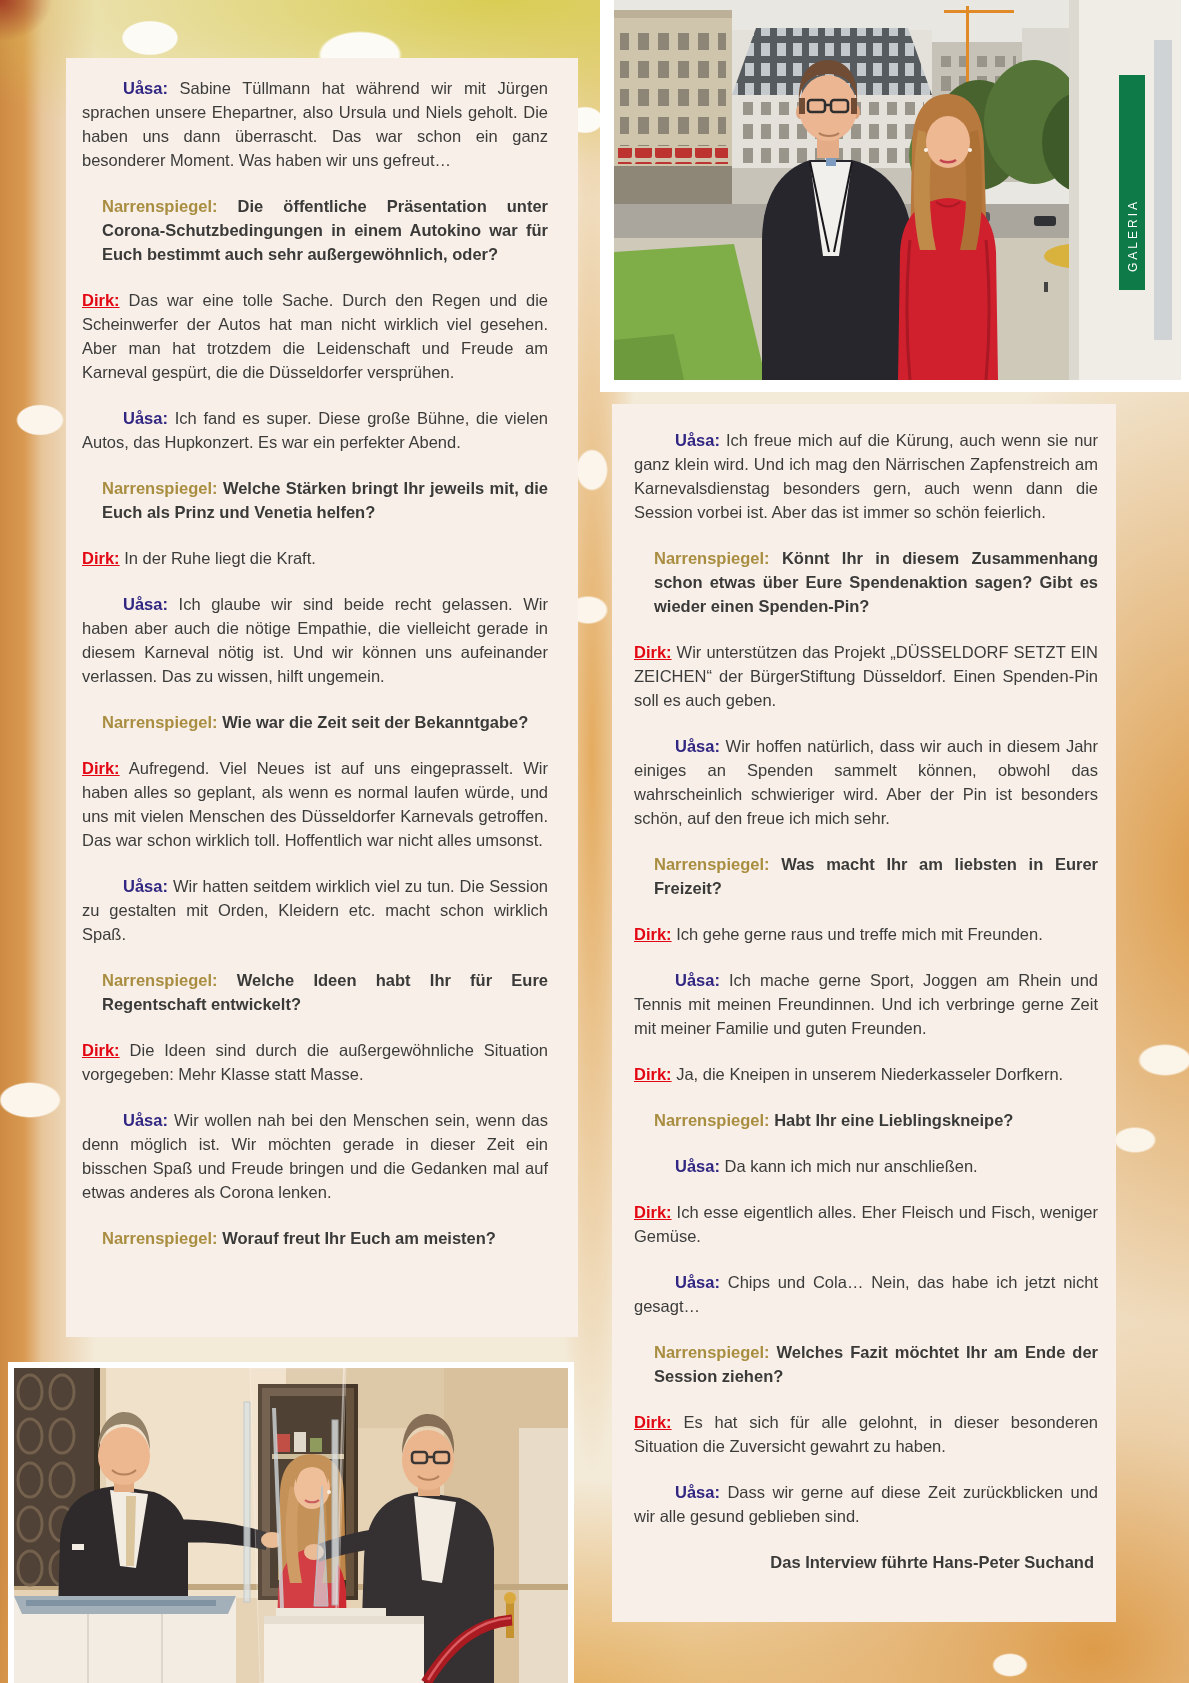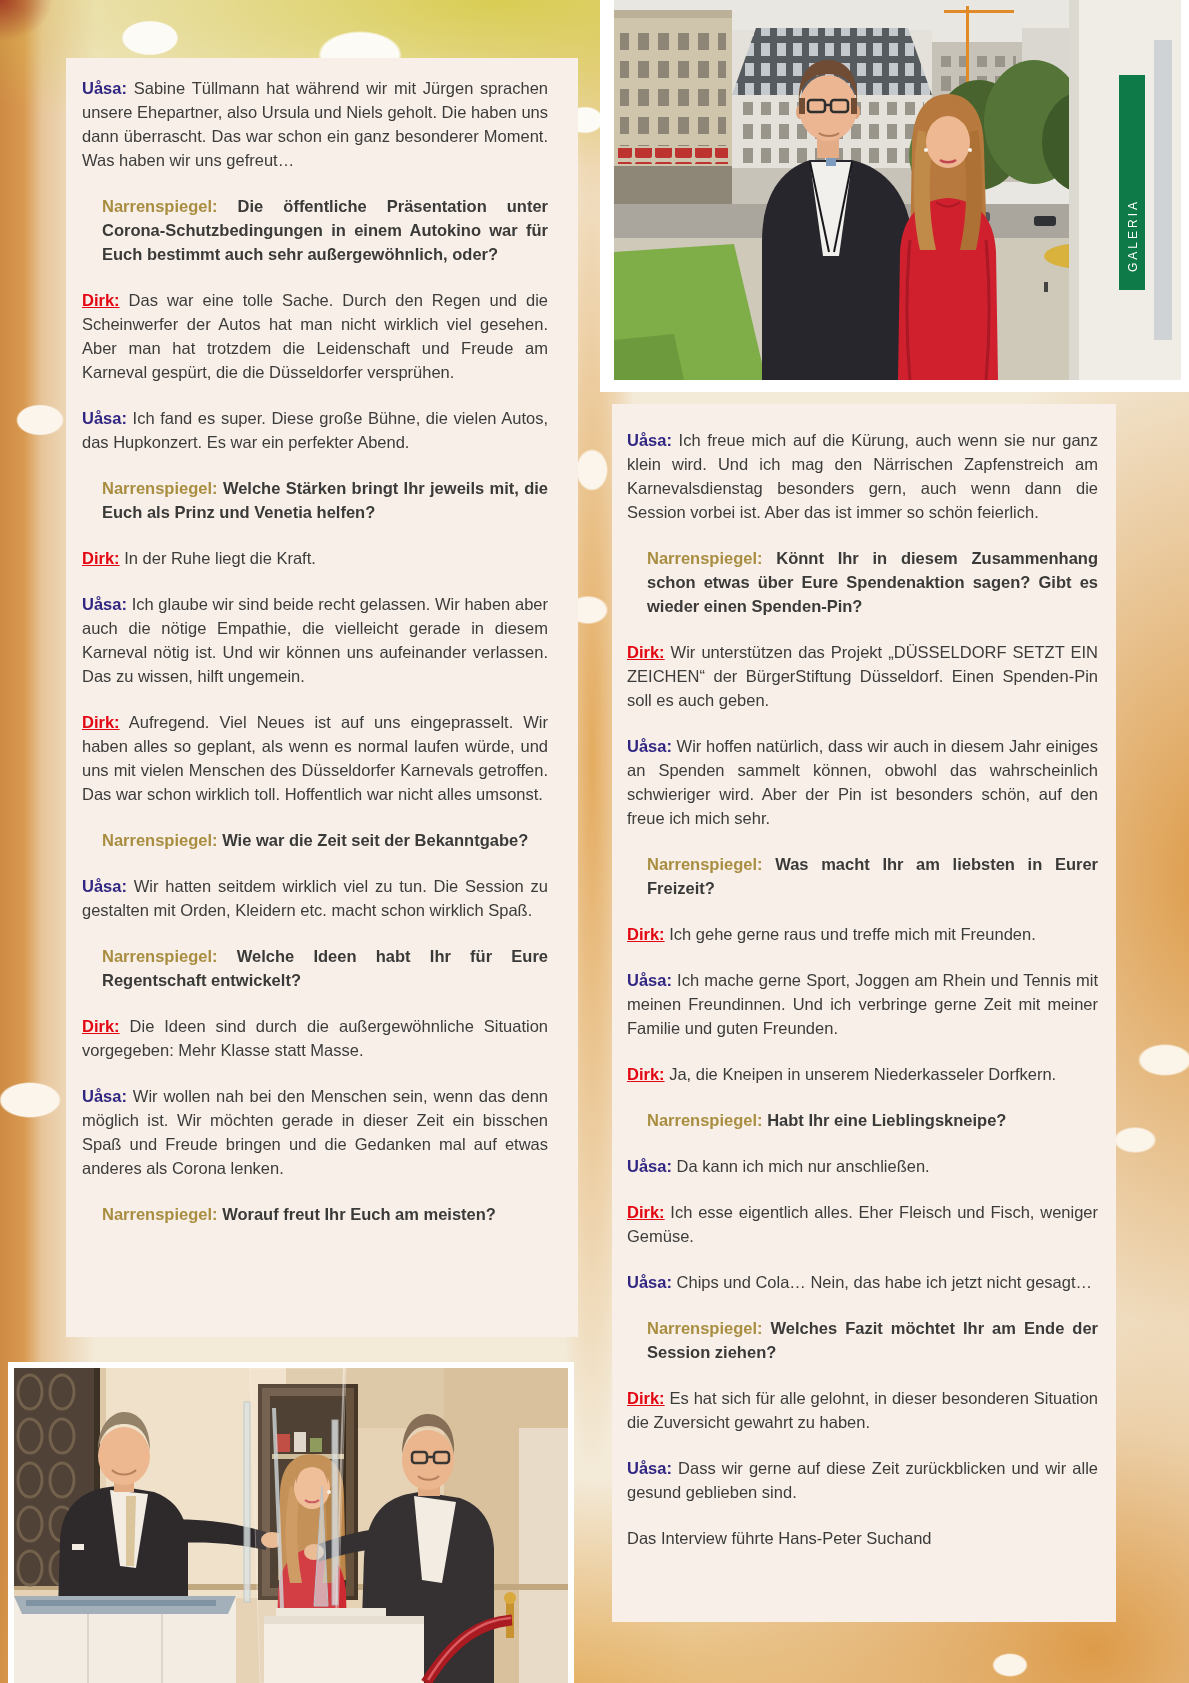--- a/index.html
+++ b/index.html
@@ -29,32 +29,32 @@
       radial-gradient(60px 34px at 1150px 90px, #fbf4e8 55%, rgba(251,244,232,0) 62%),
       radial-gradient(44px 26px at 1165px 1060px, #fbf4e8 55%, rgba(251,244,232,0) 62%),
       radial-gradient(36px 22px at 1135px 1140px, #fbf4e8 52%, rgba(251,244,232,0) 60%),
       radial-gradient(30px 20px at 1010px 1665px, #fbf4e8 52%, rgba(251,244,232,0) 60%);
   }
   .panel{
     position:absolute;background:var(--panel_bg);
     color:var(--body_text);
   }
   .panel-left{left:66px;top:58px;width:512px;height:1279px;padding:18px 30px 0 16px;box-sizing:border-box;}
-  .panel-right{left:612px;top:404px;width:504px;height:1218px;padding:24px 18px 0 15px;box-sizing:border-box;}
+  .panel-right{left:612px;top:404px;width:504px;height:1218px;padding:24px 18px 0 22px;box-sizing:border-box;}
   .para{
     font-size:16.5px;line-height:24px;margin:0 0 22px;text-align:justify;
     color:var(--body_text);
   }
   .para .speaker{font-weight:bold;}
-  .para.uasa .speaker{color:var(--uasa);}
+  .para.uasa .speaker{color:var(--uasa);margin-left:41px;}
   .para.dirk .speaker{color:var(--dirk);text-decoration:underline;}
   .para.narrenspiegel{font-weight:bold;color:#3a3a39;margin-left:20px;}
   .para.narrenspiegel .speaker{color:var(--narrenspiegel);}
   .credit{
-    font-size:16.5px;line-height:24px;font-weight:normal;text-align:left;
+    font-size:16.5px;line-height:24px;font-weight:bold;text-align:right;
     color:#3a3a39;margin-top:20px;padding-right:4px;
   }
   .photo{position:absolute;background:#ffffff;box-sizing:border-box;}
   .photo-top{left:600px;top:0;width:589px;height:392px;padding:0 8px 12px 14px;}
   .photo-bottom{left:8px;top:1362px;width:566px;height:321px;padding:6px 6px 0 6px;}
   .photo svg{display:block;}
 </style>
 </head>
 <body>
 
@@ -176,22 +176,22 @@
 </div>
 
 <div class="panel panel-left">
     <p class="para uasa"><span class="speaker">Uåsa:</span> Sabine Tüllmann hat während wir mit Jürgen sprachen unsere Ehepartner, also Ursula und Niels geholt. Die haben uns dann überrascht. Das war schon ein ganz besonderer Moment. Was haben wir uns gefreut…</p>
     <p class="para narrenspiegel"><span class="speaker">Narrenspiegel:</span> Die öffentliche Präsentation unter Corona-Schutzbedingungen in einem Autokino war für Euch bestimmt auch sehr außergewöhnlich, oder?</p>
     <p class="para dirk"><span class="speaker">Dirk:</span> Das war eine tolle Sache. Durch den Regen und die Scheinwerfer der Autos hat man nicht wirklich viel gesehen. Aber man hat trotzdem die Leidenschaft und Freude am Karneval gespürt, die die Düsseldorfer versprühen.</p>
     <p class="para uasa"><span class="speaker">Uåsa:</span> Ich fand es super. Diese große Bühne, die vielen Autos, das Hupkonzert. Es war ein perfekter Abend.</p>
     <p class="para narrenspiegel"><span class="speaker">Narrenspiegel:</span> Welche Stärken bringt Ihr jeweils mit, die Euch als Prinz und Venetia helfen?</p>
     <p class="para dirk"><span class="speaker">Dirk:</span> In der Ruhe liegt die Kraft.</p>
     <p class="para uasa"><span class="speaker">Uåsa:</span> Ich glaube wir sind beide recht gelassen. Wir haben aber auch die nötige Empathie, die vielleicht gerade in diesem Karneval nötig ist. Und wir können uns aufeinander verlassen. Das zu wissen, hilft ungemein.</p>
+    <p class="para narrenspiegel"><span class="speaker">Narrenspiegel:</span> Wie war die Zeit seit der Bekanntgabe?</p>
     <p class="para dirk"><span class="speaker">Dirk:</span> Aufregend. Viel Neues ist auf uns eingeprasselt. Wir haben alles so geplant, als wenn es normal laufen würde, und uns mit vielen Menschen des Düsseldorfer Karnevals getroffen. Das war schon wirklich toll. Hoffentlich war nicht alles umsonst.</p>
-    <p class="para narrenspiegel"><span class="speaker">Narrenspiegel:</span> Wie war die Zeit seit der Bekanntgabe?</p>
     <p class="para uasa"><span class="speaker">Uåsa:</span> Wir hatten seitdem wirklich viel zu tun. Die Session zu gestalten mit Orden, Kleidern etc. macht schon wirklich Spaß.</p>
     <p class="para narrenspiegel"><span class="speaker">Narrenspiegel:</span> Welche Ideen habt Ihr für Eure Regentschaft entwickelt?</p>
     <p class="para dirk"><span class="speaker">Dirk:</span> Die Ideen sind durch die außergewöhnliche Situation vorgegeben: Mehr Klasse statt Masse.</p>
     <p class="para uasa"><span class="speaker">Uåsa:</span> Wir wollen nah bei den Menschen sein, wenn das denn möglich ist. Wir möchten gerade in dieser Zeit ein bisschen Spaß und Freude bringen und die Gedanken mal auf etwas anderes als Corona lenken.</p>
     <p class="para narrenspiegel"><span class="speaker">Narrenspiegel:</span> Worauf freut Ihr Euch am meisten?</p>
   </div>
 
 <div class="panel panel-right">
   <div>
       <p class="para uasa"><span class="speaker">Uåsa:</span> Ich freue mich auf die Kürung, auch wenn sie nur ganz klein wird. Und ich mag den Närrischen Zapfenstreich am Karnevalsdienstag besonders gern, auch wenn dann die Session vorbei ist. Aber das ist immer so schön feierlich.</p>

